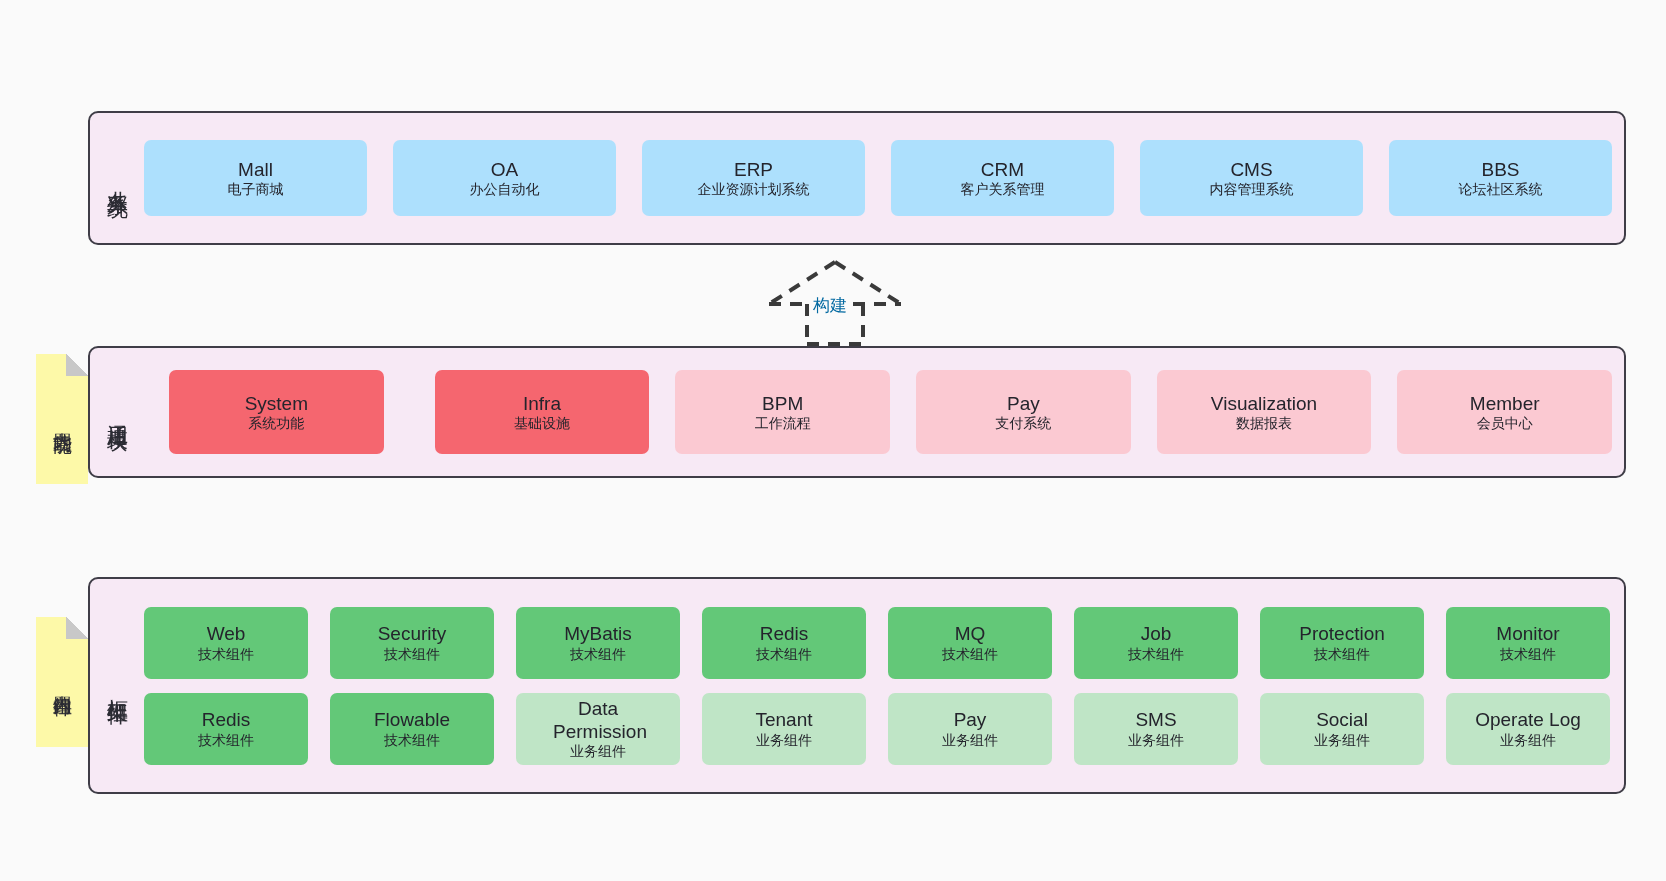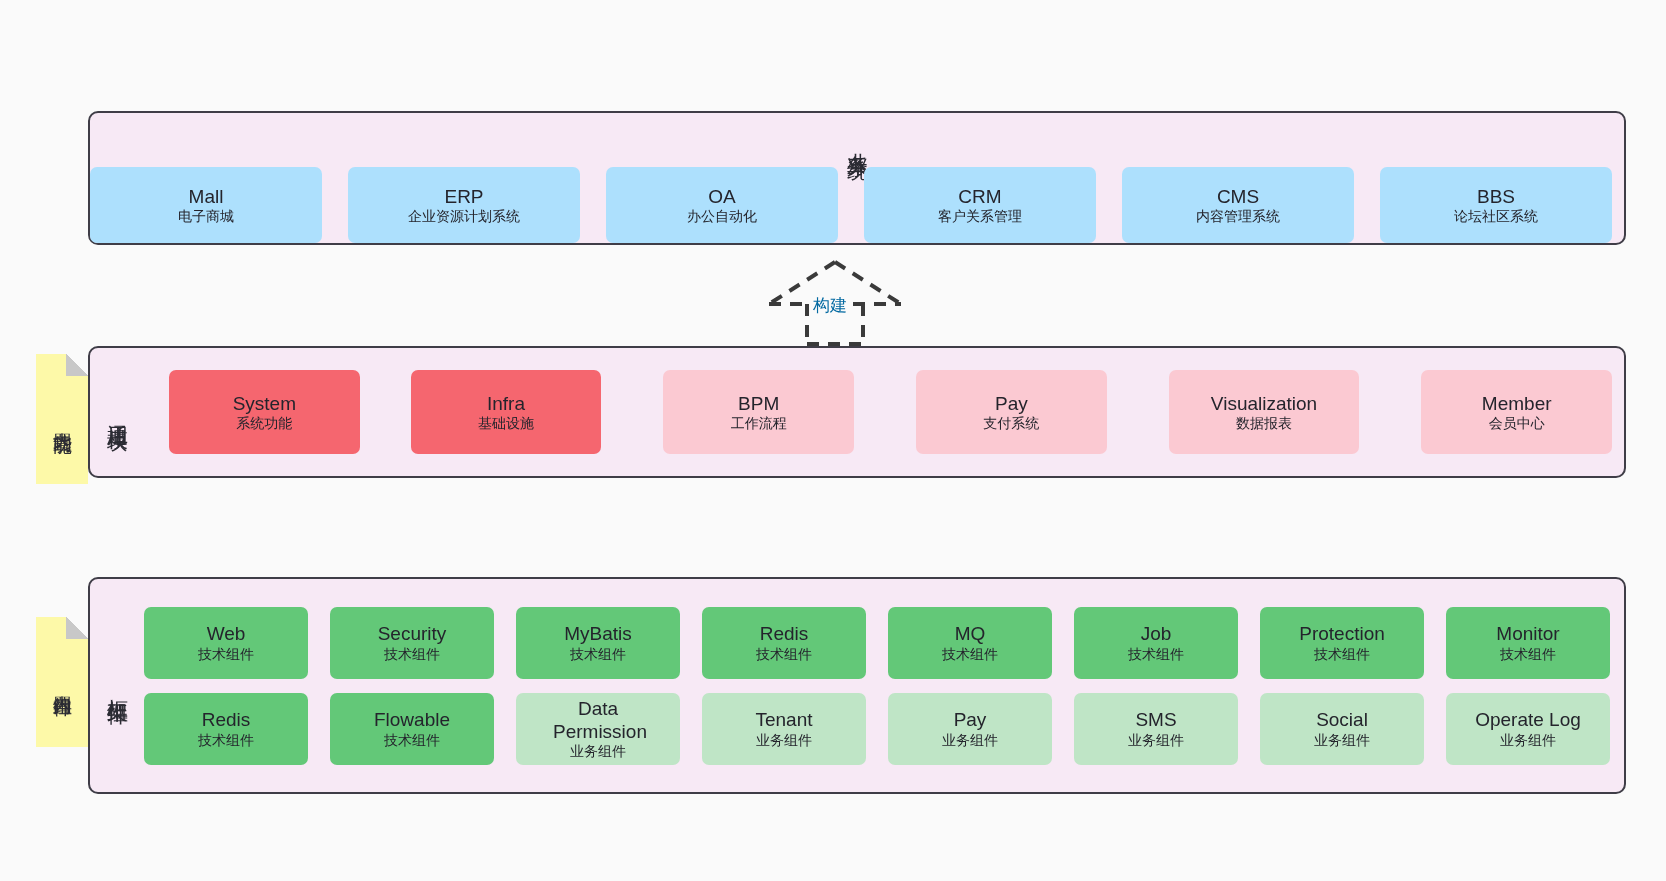--- a/index.html
+++ b/index.html
@@ -73,21 +73,21 @@
     text-align: center;
     color: #24242c;
     line-height: 1.22;
     padding: 4px 6px;
   }
   .node .en { font-size: 19px; }
   .node .cn { font-size: 14px; }
 
   .node.blue       { background: #ade0fd; height: 76px; }
   .node.red        { background: #f5666f; height: 84px; margin-left: 25px; }
-  .node.pink       { background: #fbc9d2; height: 84px; margin-left: 36px; }
+  .node.pink       { background: #fbc9d2; height: 84px; }
   .node.green      { background: #63c878; height: 72px; }
   .node.lightgreen { background: #bfe5c6; height: 72px; }
 
   
   .sticky {
     position: absolute;
     width: 52px;
     background: #fdf9a8;
     display: flex;
     align-items: center;
@@ -120,35 +120,35 @@
     padding: 0 3px;
     white-space: nowrap;
     user-select: none;
   }
 </style>
 </head>
 <body>
 
 <div id="stage">
 
-  <div class="layer" id="layer-business" style="left:88px; top:111px; width:1538px; height:134px;flex-direction:column;">
+  <div class="layer" id="layer-business" style="left:88px; top:111px; width:1538px; height:134px;">
     <div class="layer-title">业务系统</div>
     <div class="layer-body">
       <div class="row single">
         <div class="node blue">
           <span class="en">Mall</span>
           <span class="cn">电子商城</span>
         </div>
         <div class="node blue">
+          <span class="en">OA</span>
+          <span class="cn">办公自动化</span>
+        </div>
+        <div class="node blue">
           <span class="en">ERP</span>
           <span class="cn">企业资源计划系统</span>
-        </div>
-        <div class="node blue">
-          <span class="en">OA</span>
-          <span class="cn">办公自动化</span>
         </div>
         <div class="node blue">
           <span class="en">CRM</span>
           <span class="cn">客户关系管理</span>
         </div>
         <div class="node blue">
           <span class="en">CMS</span>
           <span class="cn">内容管理系统</span>
         </div>
         <div class="node blue">

